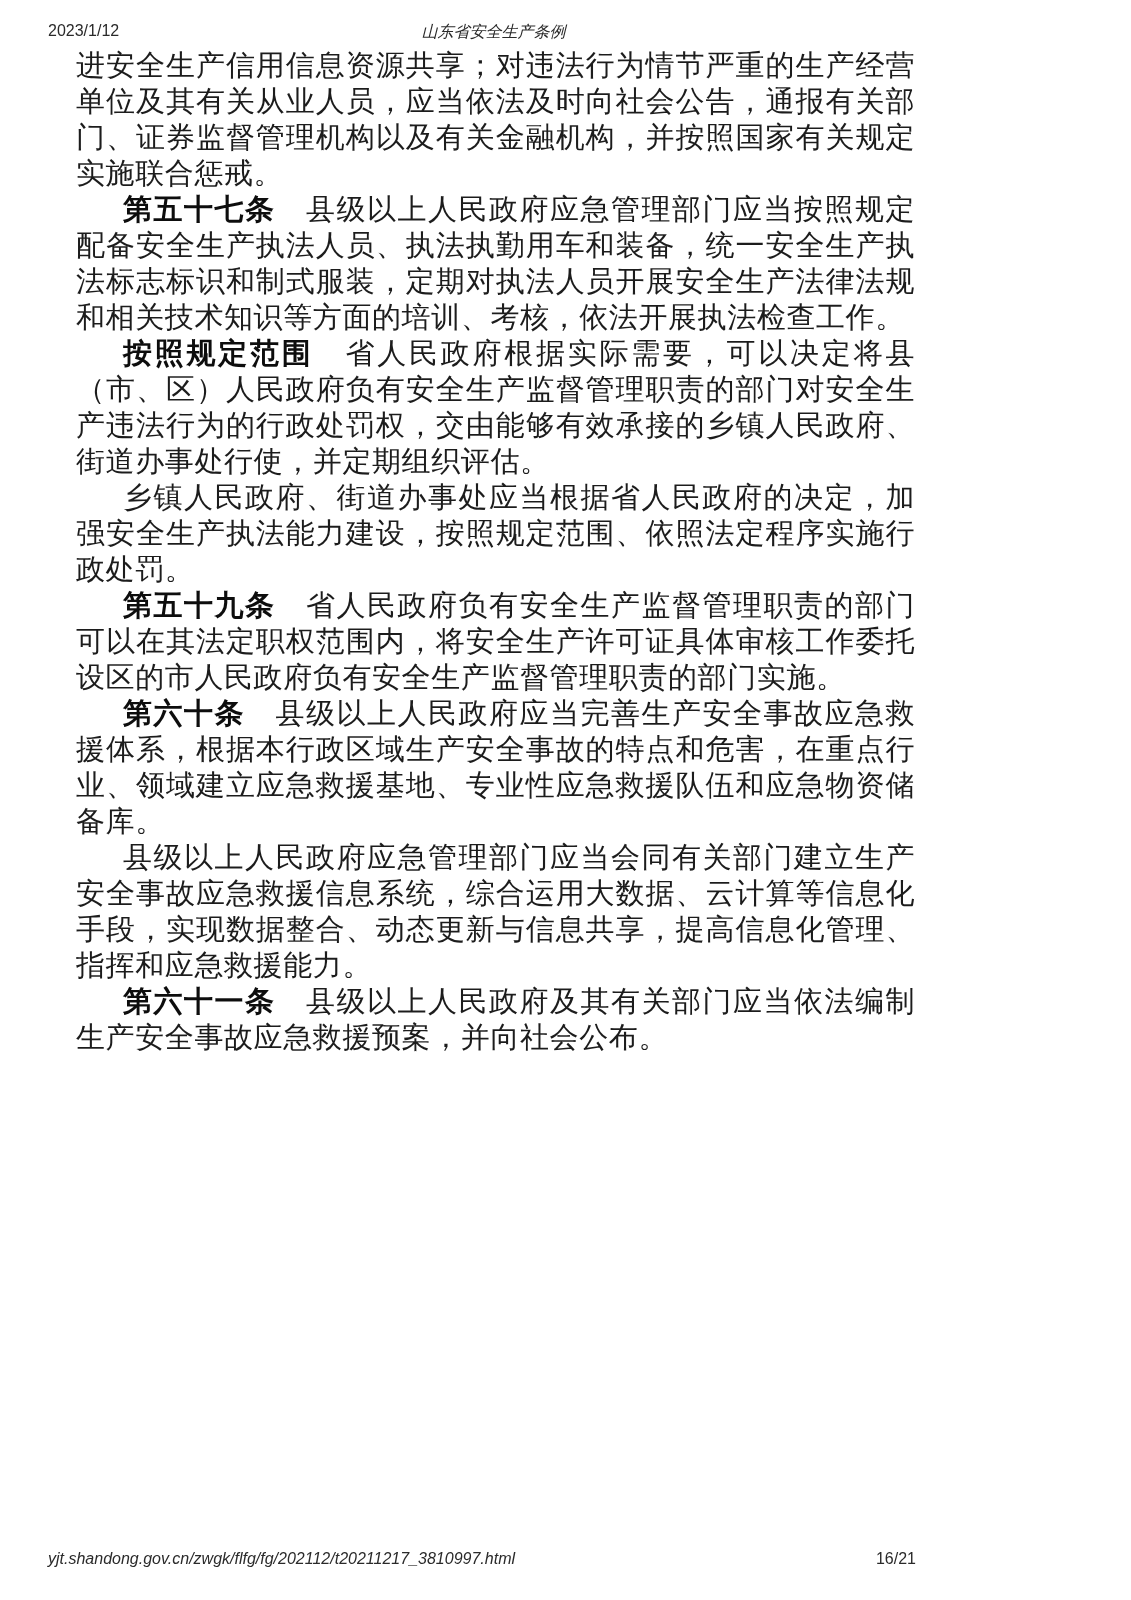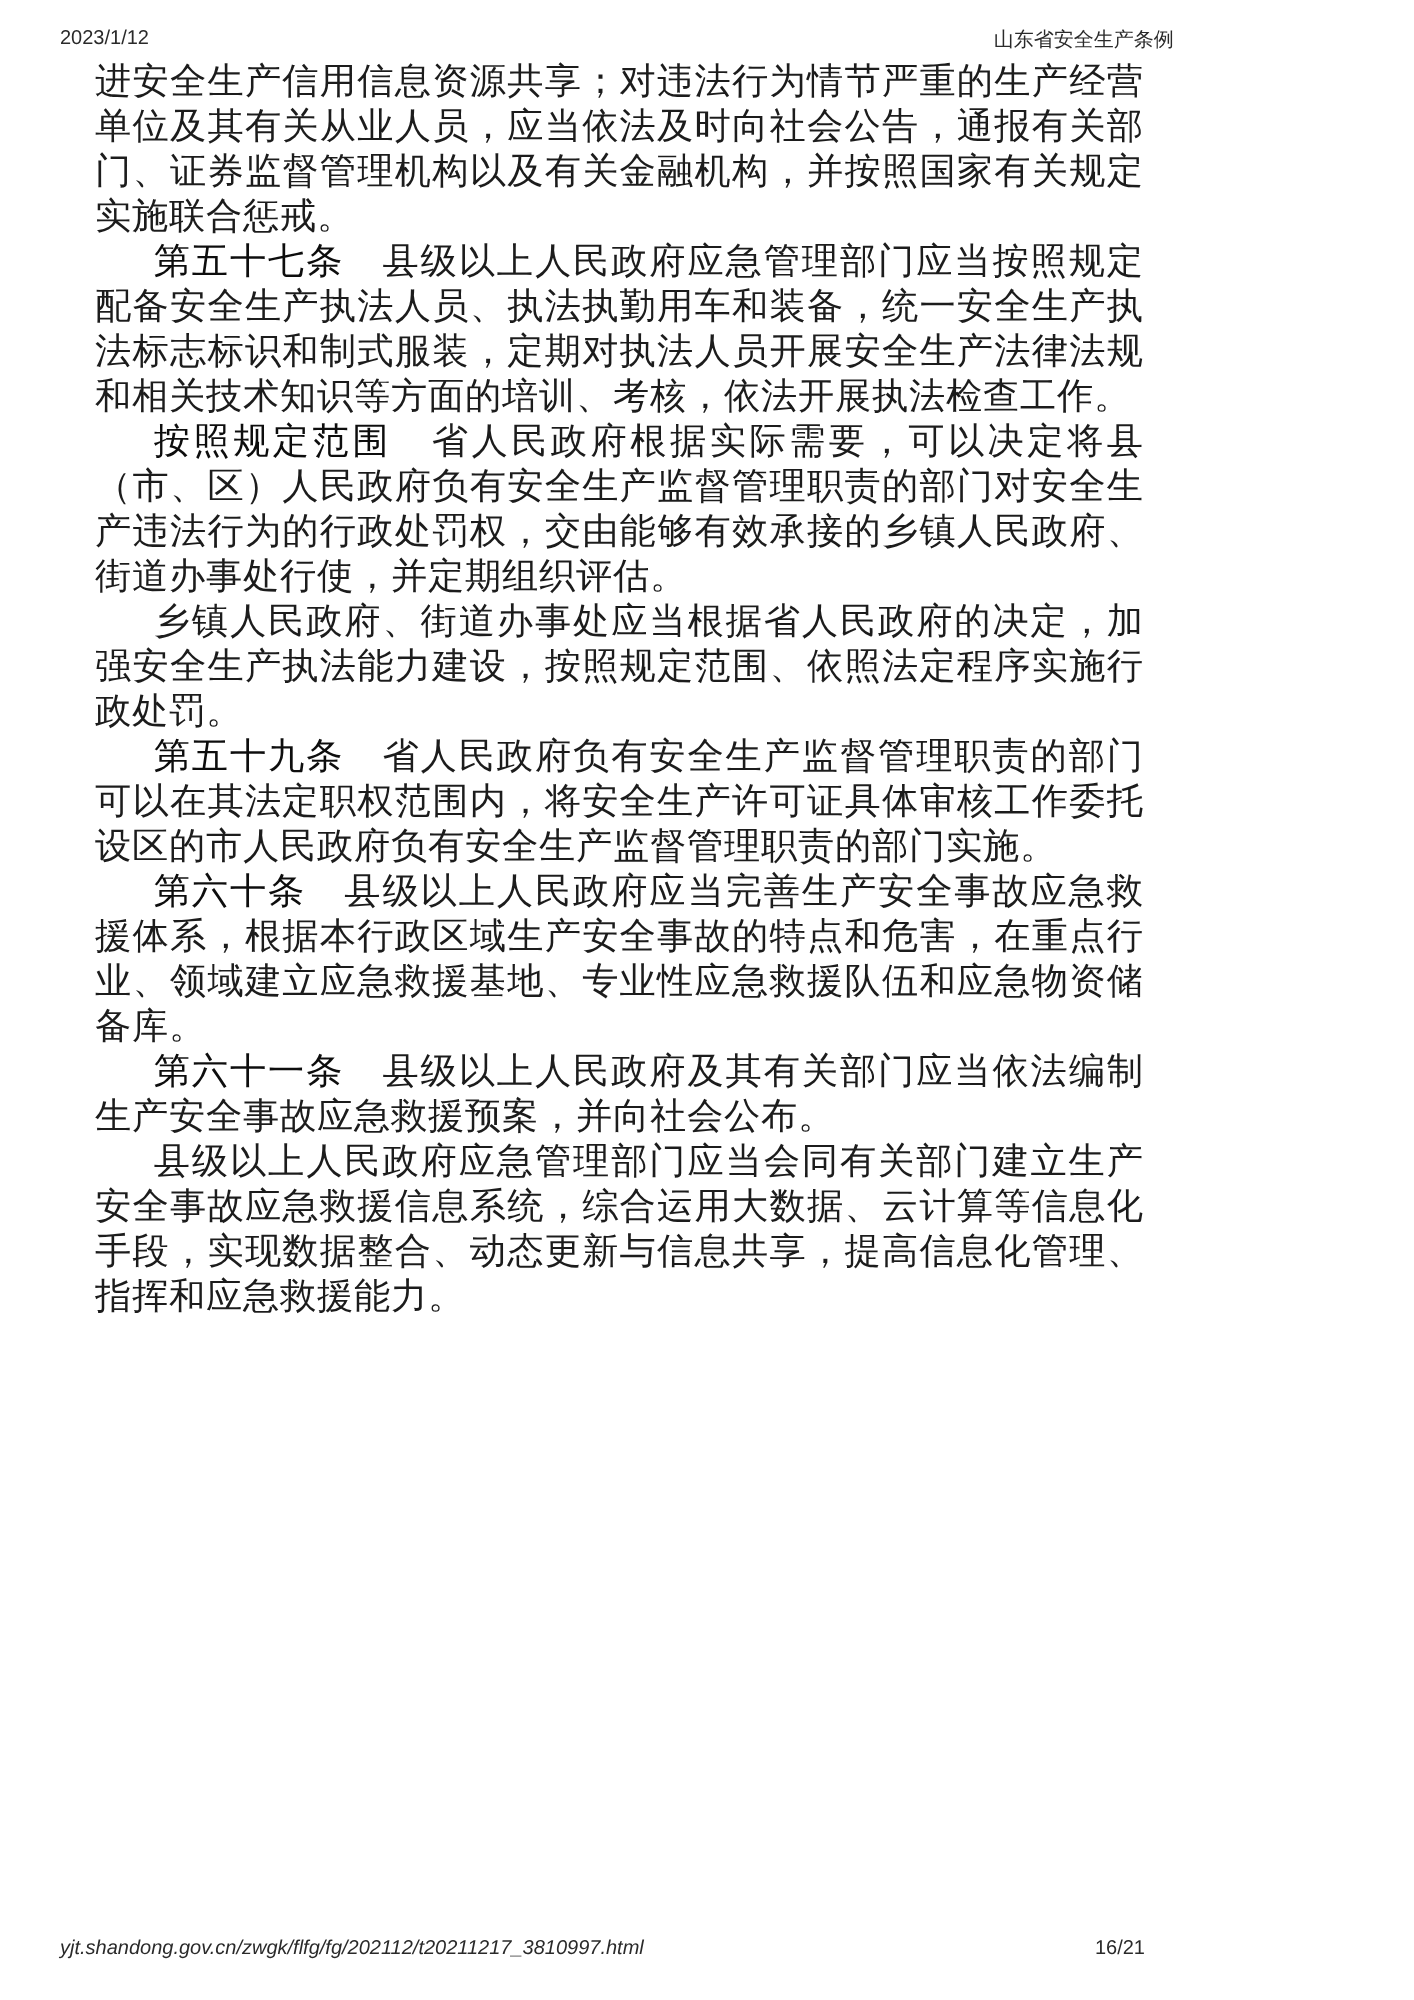--- a/index.html
+++ b/index.html
@@ -24,38 +24,39 @@
     font-family: "Liberation Sans", sans-serif;
     font-size: 16px;
     color: #2a2a2a;
   }
   .print-header .date {
     position: absolute; left: 0; top: 0;
     white-space: nowrap;
   }
   .print-header .doc-title {
     position: absolute; left: 0; right: 0; top: 0;
-    text-align: right;
+    text-align: center;
     white-space: nowrap;
+    font-style: italic;
   }
   .content {
     position: absolute;
     left: 76px; right: 72px; top: 47px;
   }
   .para {
     font-size: 29px;
     line-height: 36px;
     letter-spacing: 0.6px;
     text-align: justify;
     color: #1c1c1c;
   }
   .para.article, .para.indent { text-indent: 47px; }
   .para.continuation { text-indent: 0; }
   .art-num {
-    font-weight: normal;
+    font-weight: bold;
     color: #0d0d0d;
     font-family: "Liberation Sans", sans-serif;
   }
   .para.chapter {
     text-indent: 0;
     text-align: center;
     font-weight: bold;
     font-family: "Liberation Sans", sans-serif;
     color: #0d0d0d;
     margin-top: 42px;
@@ -89,22 +90,22 @@
     <span class="doc-title">山东省安全生产条例</span>
   </div>
 
   <div class="content" id="content">
       <p class="para continuation">进安全生产信用信息资源共享；对违法行为情节严重的生产经营单位及其有关从业人员，应当依法及时向社会公告，通报有关部门、证券监督管理机构以及有关金融机构，并按照国家有关规定实施联合惩戒。</p>
       <p class="para article"><span class="art-num">第五十七条</span>　县级以上人民政府应急管理部门应当按照规定配备安全生产执法人员、执法执勤用车和装备，统一安全生产执法标志标识和制式服装，定期对执法人员开展安全生产法律法规和相关技术知识等方面的培训、考核，依法开展执法检查工作。</p>
       <p class="para article"><span class="art-num">按照规定范围</span>　省人民政府根据实际需要，可以决定将县（市、区）人民政府负有安全生产监督管理职责的部门对安全生产违法行为的行政处罚权，交由能够有效承接的乡镇人民政府、街道办事处行使，并定期组织评估。</p>
       <p class="para indent">乡镇人民政府、街道办事处应当根据省人民政府的决定，加强安全生产执法能力建设，按照规定范围、依照法定程序实施行政处罚。</p>
       <p class="para article"><span class="art-num">第五十九条</span>　省人民政府负有安全生产监督管理职责的部门可以在其法定职权范围内，将安全生产许可证具体审核工作委托设区的市人民政府负有安全生产监督管理职责的部门实施。</p>
       <p class="para article"><span class="art-num">第六十条</span>　县级以上人民政府应当完善生产安全事故应急救援体系，根据本行政区域生产安全事故的特点和危害，在重点行业、领域建立应急救援基地、专业性应急救援队伍和应急物资储备库。</p>
+      <p class="para indent">县级以上人民政府应急管理部门应当会同有关部门建立生产安全事故应急救援信息系统，综合运用大数据、云计算等信息化手段，实现数据整合、动态更新与信息共享，提高信息化管理、指挥和应急救援能力。</p>
       <p class="para article"><span class="art-num">第六十一条</span>　县级以上人民政府及其有关部门应当依法编制生产安全事故应急救援预案，并向社会公布。</p>
-      <p class="para indent">县级以上人民政府应急管理部门应当会同有关部门建立生产安全事故应急救援信息系统，综合运用大数据、云计算等信息化手段，实现数据整合、动态更新与信息共享，提高信息化管理、指挥和应急救援能力。</p>
     </div>
 
   <div class="print-footer">
     <span class="url">yjt.shandong.gov.cn/zwgk/flfg/fg/202112/t20211217_3810997.html</span>
     <span class="page-num">16/21</span>
   </div>
 
 </div>
 
 </body></html>

